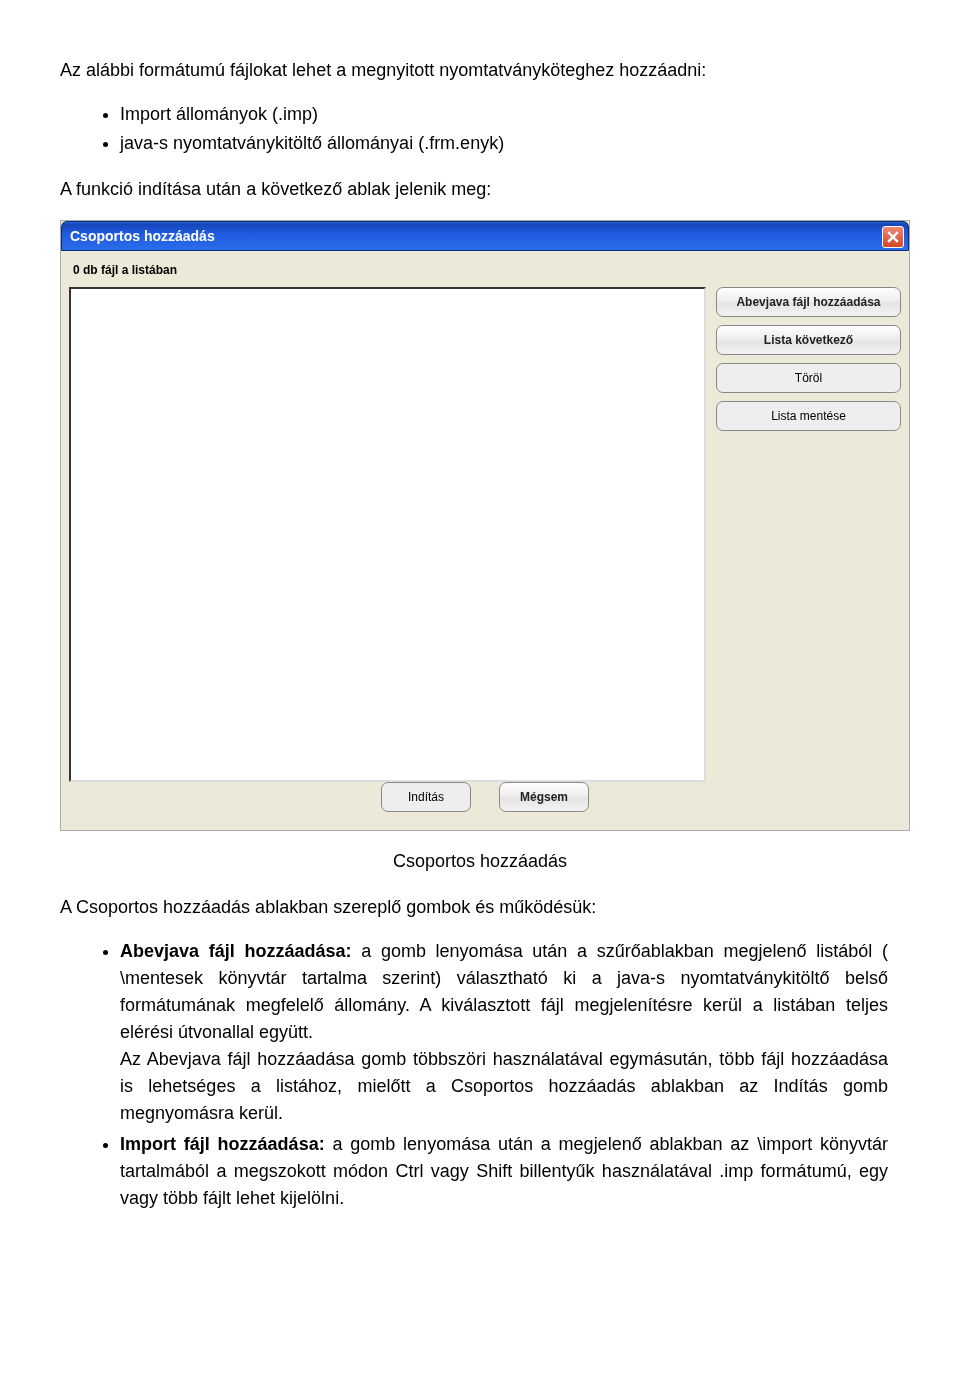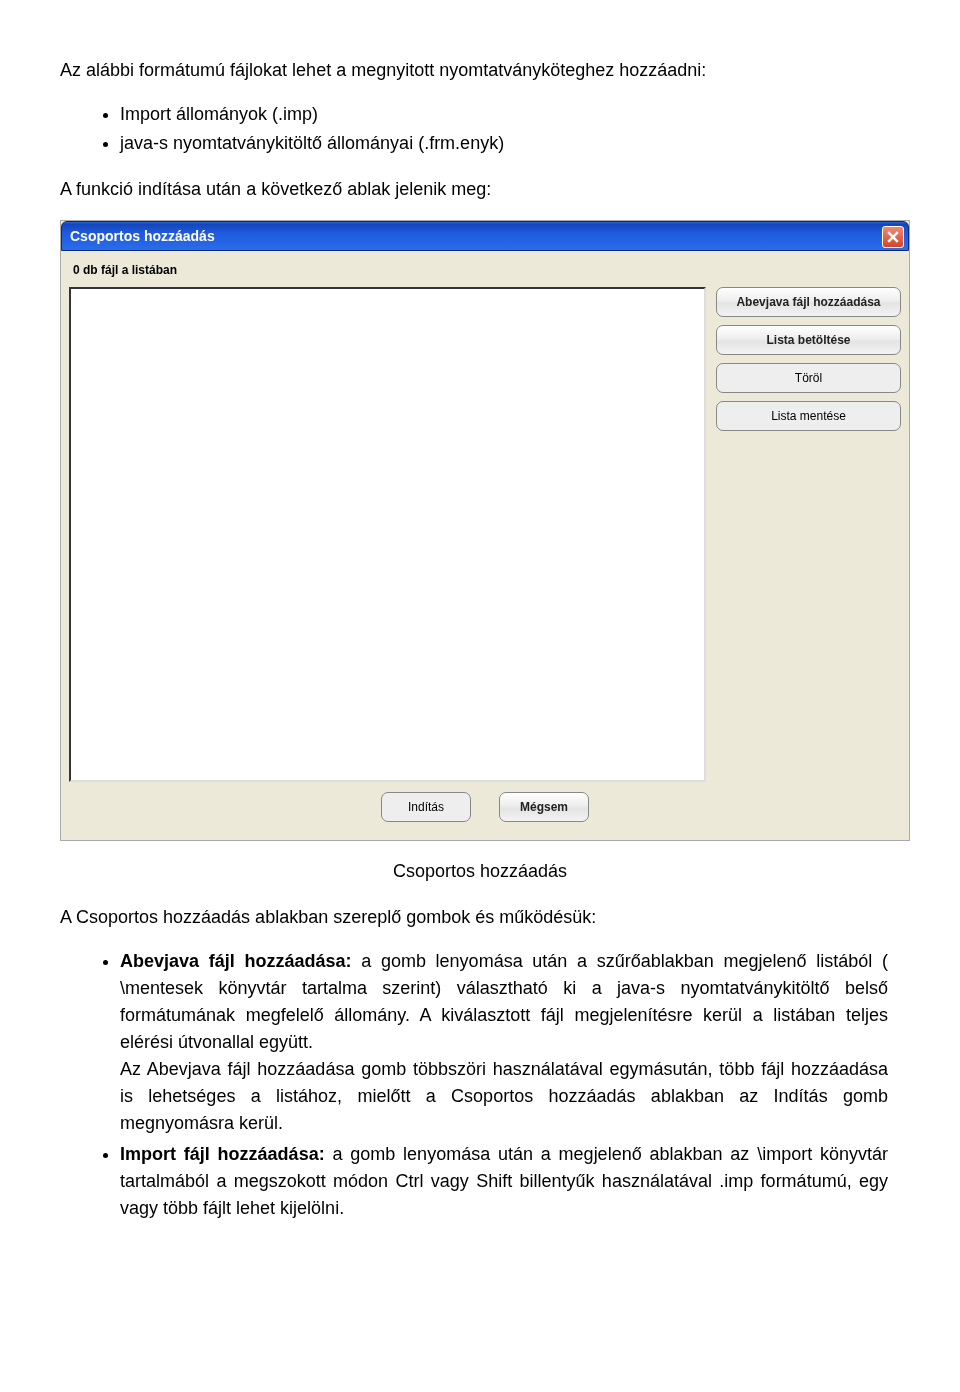--- a/index.html
+++ b/index.html
@@ -98,21 +98,21 @@
   }
   .win-btn.disabled {
     color: #000000;
     font-weight: normal;
     background: #eee;
   }
   .bottom-btn-row {
     display: flex;
     justify-content: center;
     gap: 28px;
-    margin-top: 10px;
+    margin-top: 0;
   }
   .bottom-btn-row .win-btn {
     width: 90px;
   }
   .caption {
     text-align: center;
     font-size: 18px;
     margin: 8px 0 22px 0;
   }
   .post-text {
@@ -149,21 +149,21 @@
         <line x1="9" y1="1" x2="1" y2="9" stroke="#fff" stroke-width="2"></line>
       </svg>
     </div>
   </div>
   <div class="dialog-body">
     <div class="status-label">0 db fájl a listában</div>
     <div class="dialog-main">
       <div class="list-area"></div>
       <div class="button-stack">
         <div class="win-btn">Abevjava fájl hozzáadása</div>
-        <div class="win-btn">Lista betöltése</div>
+        <div class="win-btn">Lista következő</div>
         <div class="win-btn disabled">Töröl</div>
         <div class="win-btn disabled">Lista mentése</div>
       </div>
     </div>
     <div class="bottom-btn-row">
       <div class="win-btn disabled">Indítás</div>
       <div class="win-btn">Mégsem</div>
     </div>
   </div>
 </div>

